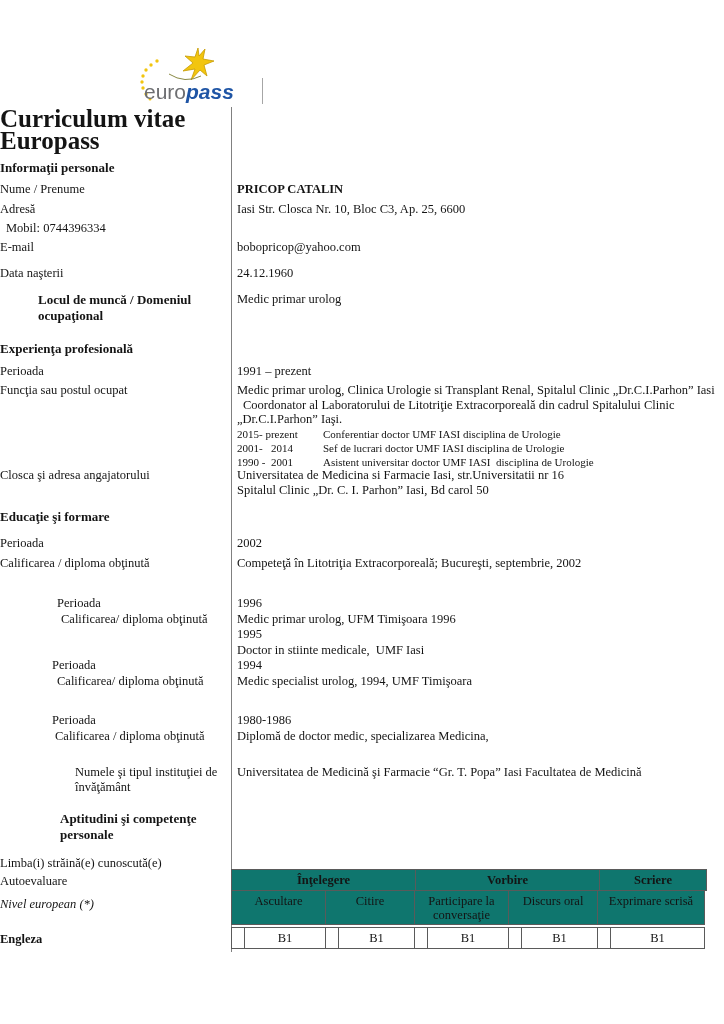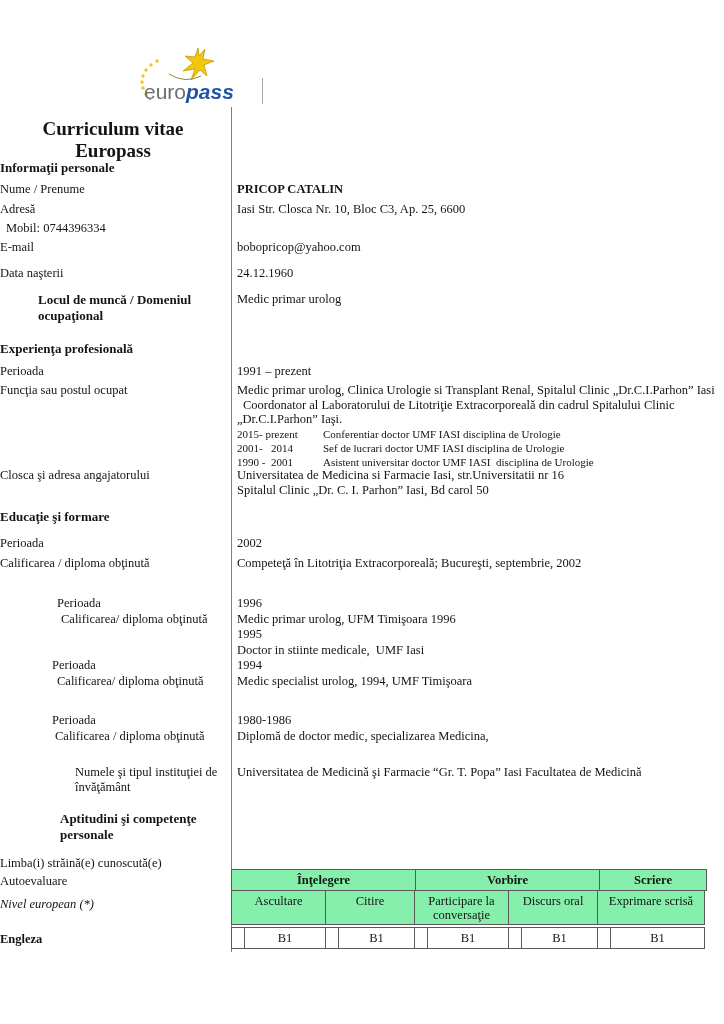--- a/index.html
+++ b/index.html
@@ -9,21 +9,21 @@
 
   
   .divider{position:absolute;left:231px;top:107px;width:1px;height:845px;background:#808080;}
   .topline{position:absolute;left:262px;top:78px;width:1px;height:26px;background:#a6a6a6;}
 
   
   .logo{position:absolute;left:121px;top:44px;width:120px;height:66px;}
 
   
   .title{position:absolute;top:108px;left:0;width:231px;box-sizing:border-box;padding-right:5px;
-         text-align:center;font-weight:bold;font-size:19px;line-height:22px;margin-top:10px;}
+         text-align:left;font-weight:bold;font-size:25px;line-height:22px;}
 
   
   .row{position:absolute;left:0;width:724px;display:flex;align-items:flex-start;}
   .lbl{width:231px;box-sizing:border-box;padding-right:5px;text-align:left;flex:none;}
   .val{flex:1;box-sizing:border-box;padding-left:6px;}
   .b{font-weight:bold;}
   .i{font-style:italic;}
   .hdr .lbl{font-weight:bold;font-size:13px;line-height:16px;}
   .left .lbl{text-align:left;padding-left:57px;}
   .pl50{padding-left:38px;}
@@ -33,21 +33,21 @@
   
   .fn-line2{padding-left:6px;}
   .fn-pos{font-size:11px;line-height:14px;}
   .yr{display:inline-block;width:86px;white-space:pre;}
   .pre{white-space:pre-wrap;}
 
   
   .ltab{position:absolute;left:231px;top:869px;width:478px;font-size:12.5px;line-height:14px;}
   .trow{display:flex;}
   .trow + .trow{margin-top:-1px;}
-  .tc{box-sizing:border-box;border:1px solid #5a5a5a;text-align:center;background:#86efac;}
+  .tc{box-sizing:border-box;border:1px solid #5a5a5a;text-align:center;background:#0f766e;}
   .tc + .tc, .g + .g{margin-left:-1px;}
   .h1r .tc{height:22px;font-weight:bold;padding-top:3px;}
   .h2r .tc{height:35px;padding-top:3px;}
   .c185{width:185px;flex:none;} .c108{width:108px;flex:none;}
   .c95{width:95px;flex:none;} .c90{width:90px;flex:none;}
   .lvlrow{display:flex;margin-top:2px;}
   .g{display:flex;flex:none;}
   .n{width:14px;box-sizing:border-box;border:1px solid #5a5a5a;height:22px;}
   .w{flex:1;box-sizing:border-box;border:1px solid #5a5a5a;border-left:none;height:22px;
      text-align:center;padding-top:3px;}

